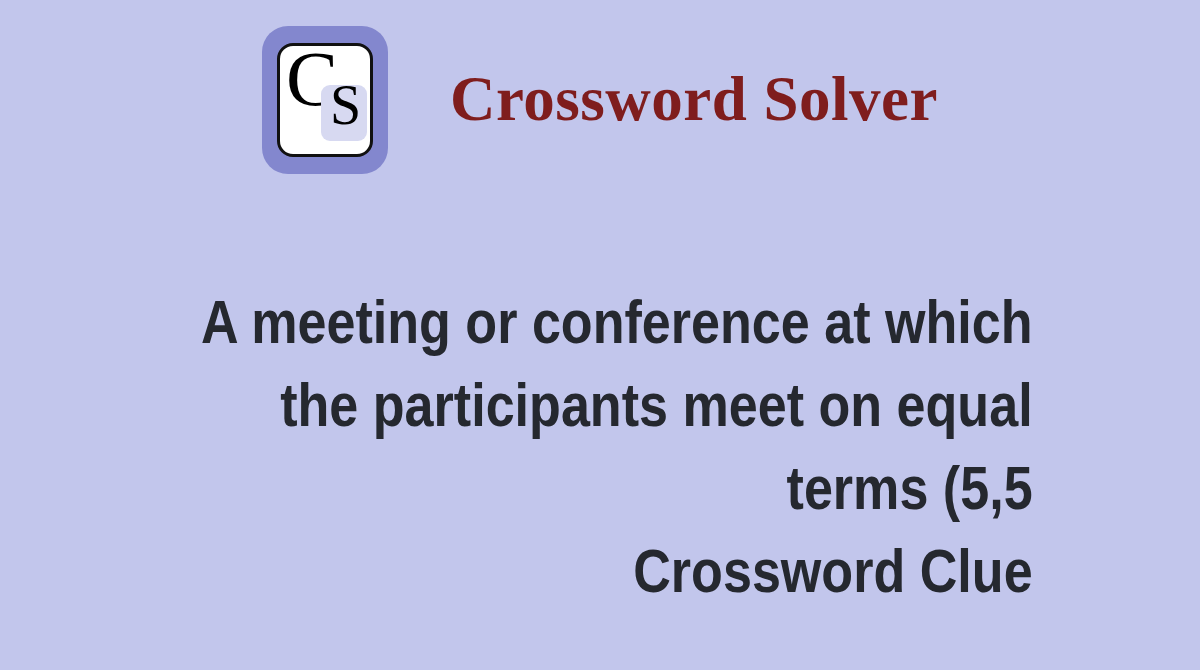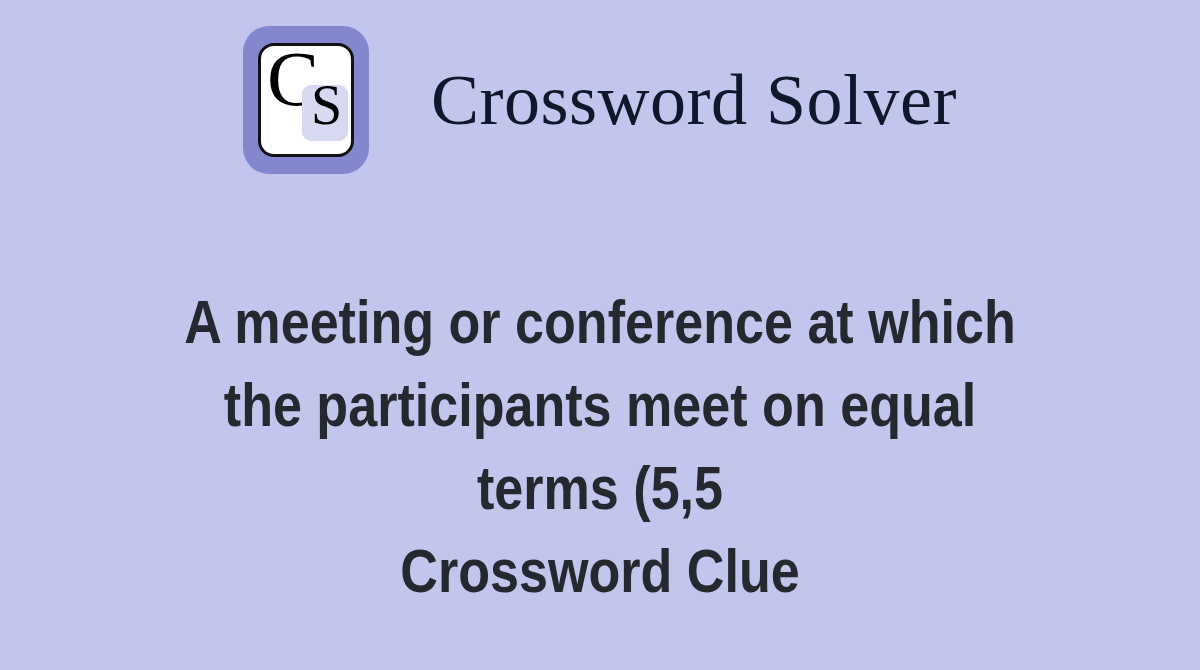--- a/index.html
+++ b/index.html
@@ -86,36 +86,36 @@
     top: -8px;
     font-family: "Liberation Serif", serif;
     font-size: 56px;
     line-height: 1;
     color: #000000;
   }
 
   
   #site-title {
     font-family: "Liberation Serif", serif;
-    font-size: 72px;
+    font-size: 63px;
     line-height: 1;
-    font-weight: 400;
-    color: #0f172a;
+    font-weight: 700;
+    color: #7f1d1d;
     white-space: nowrap;
     letter-spacing: 0.5px;
   }
 
   
   #clue-heading {
     position: absolute;
     left: 50%;
     transform: translateX(-50%);
     top: 238px;
     width: 1030px;
-    text-align: center;
+    text-align: right;
     font-family: "Liberation Sans Narrow", "Liberation Sans", sans-serif;
     font-weight: bold;
     font-size: 62px;
     line-height: 83px;
     color: #25282f;
     font-stretch: condensed;
     transform-origin: top center;
   }
   #clue-heading .line {
     display: block;

